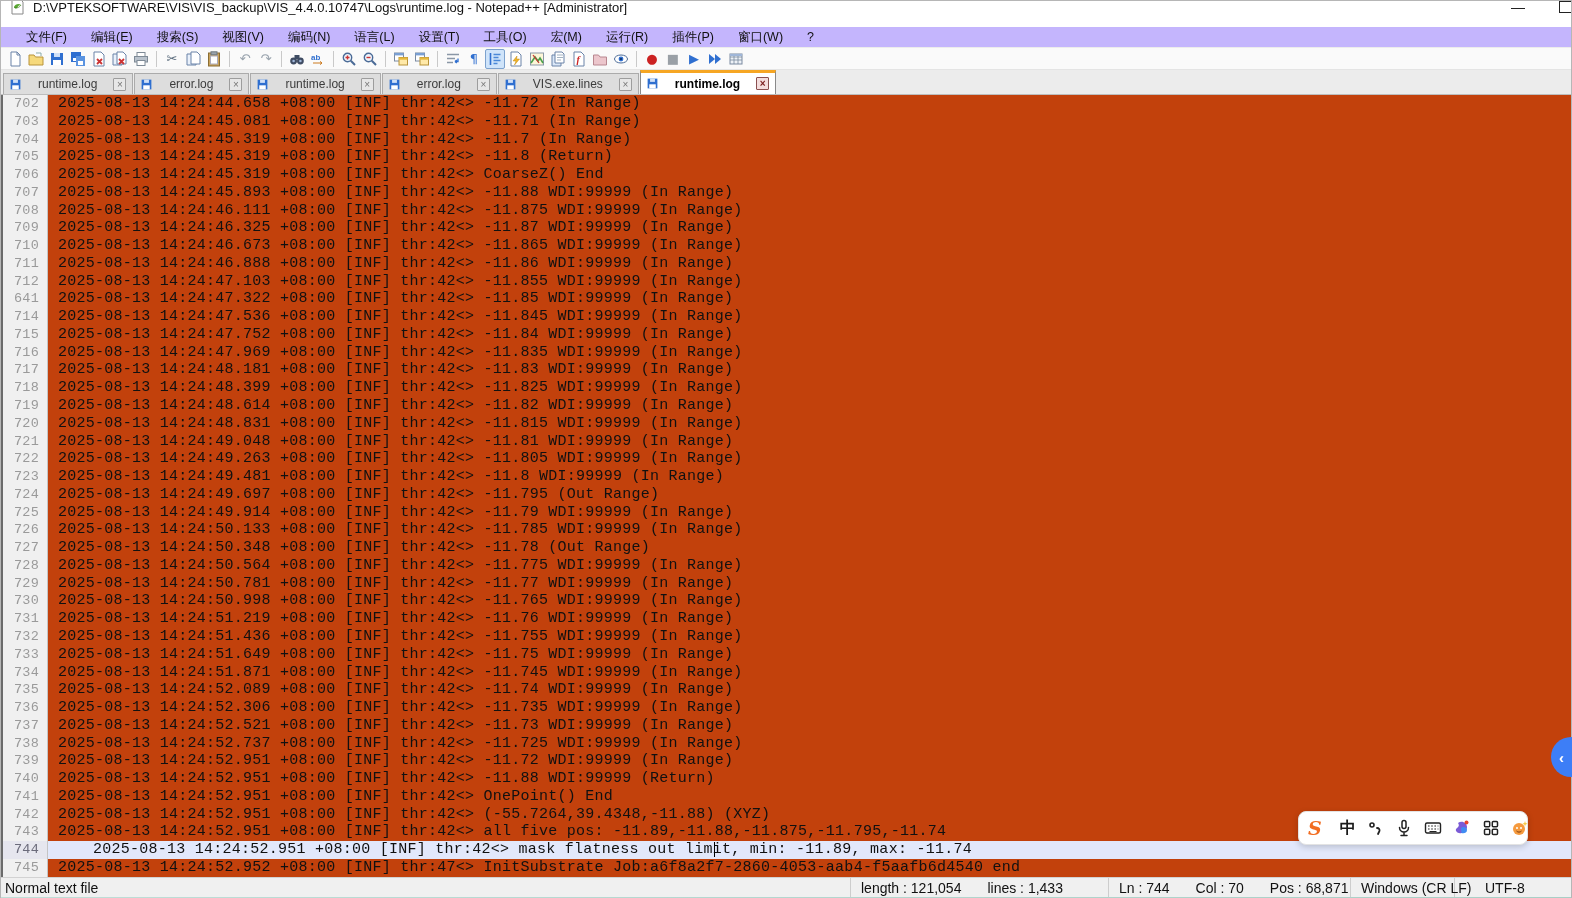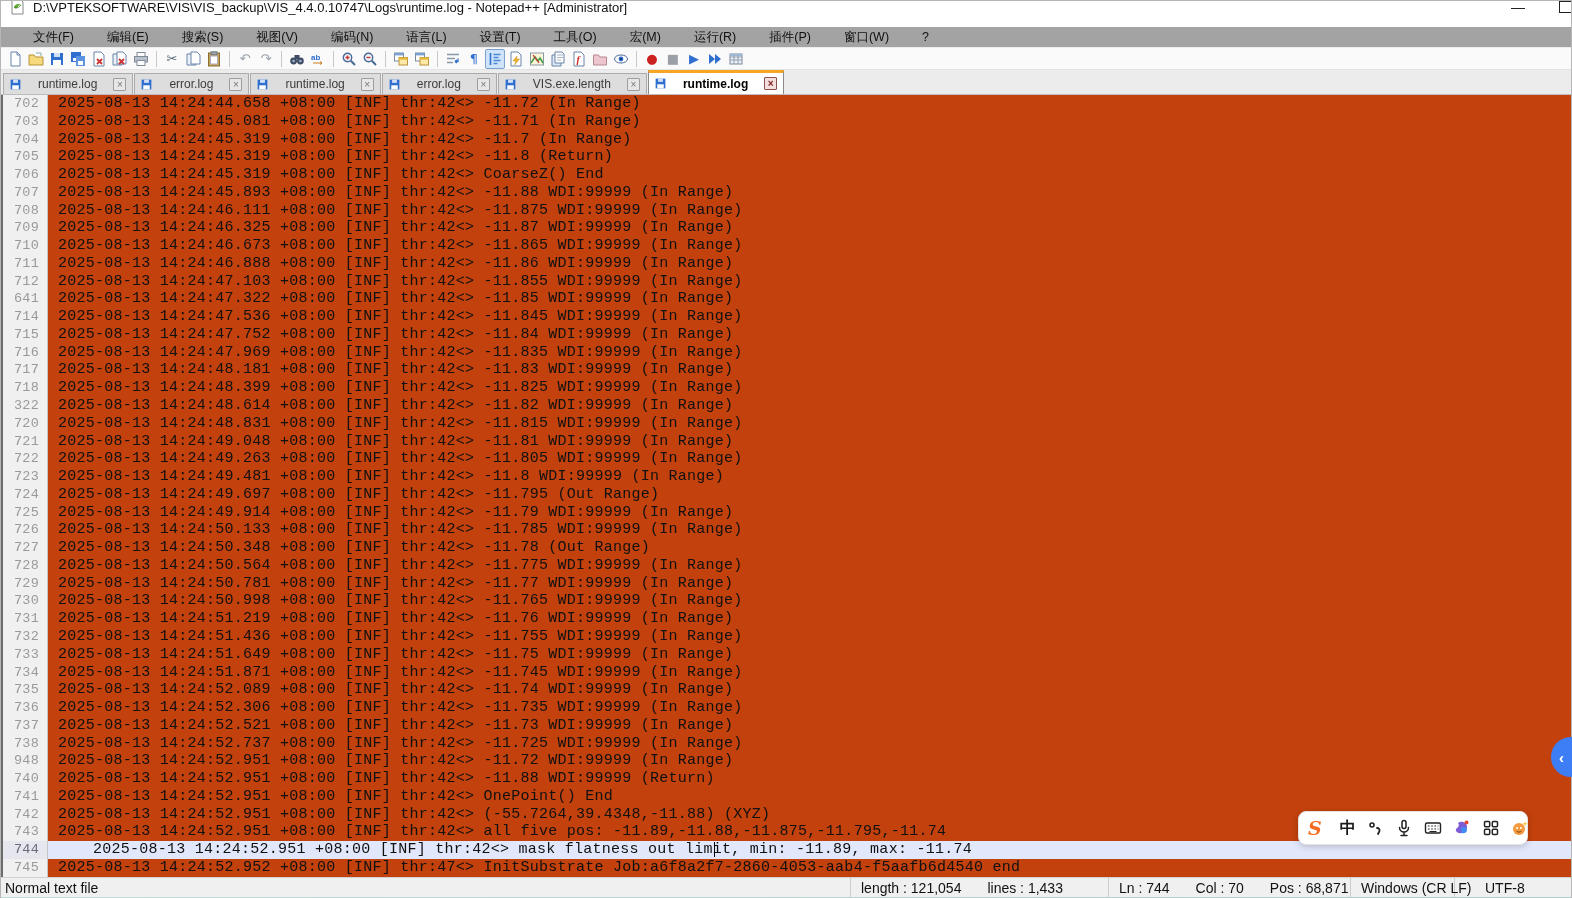--- a/index.html
+++ b/index.html
@@ -11,22 +11,22 @@
   
   .titlebar { height:26px; display:flex; align-items:flex-end; padding:12px 8px;
     background:#ffffff; font-size:13px; color:#111; overflow:hidden; flex:0 0 auto; }
   .titlebar .app-ico { width:17px; height:17px; margin-right:7px; flex:0 0 auto; }
   .title-text { white-space:nowrap; }
   .title-controls { margin-left:auto; display:flex; align-items:center; gap:26px; }
   .cap-btn { width:30px; text-align:center; font-size:14px; color:#222; }
   .cap-max { width:14px; height:12px; border:1.5px solid #222; margin-right:-10px; }
 
   
-  .menubar { height:20px; display:flex; align-items:center; padding:0 23px; gap:15px;
-    background:#a3a3a3; flex:0 0 auto; }
+  .menubar { height:20px; display:flex; align-items:center; padding:0 16px; gap:6px;
+    background:#c4b5fd; flex:0 0 auto; }
   .menu-item { font-size:12.5px; color:#111; padding:2px 9px; white-space:nowrap; }
 
   
   .toolbar { height:23px; display:flex; align-items:center; padding:0 4px; gap:1px;
     background:#fafafa; border-top:1px solid #ececec; border-bottom:1px solid #e4e4e4; flex:0 0 auto; }
   .tbtn { width:20px; height:20px; display:flex; align-items:center; justify-content:center;
     border-radius:2px; position:relative; }
   .tbtn.sel { background:#cfe4fa; border:1px solid #7da2ce; }
   .tbtn svg { width:16px; height:16px; }
   .tglyph { font-size:13px; line-height:16px; font-family:"DejaVu Sans",sans-serif; }
@@ -450,21 +450,21 @@
         <svg>
           <use href="#s-floppy"></use>
         </svg>
         <span>error.log</span>
         <span class="tab-close">×</span>
       </div>
       <div class="tab">
         <svg>
           <use href="#s-floppy"></use>
         </svg>
-        <span>VIS.exe.length</span>
+        <span>VIS.exe.lines</span>
         <span class="tab-close">×</span>
       </div>
       <div class="tab active">
         <svg>
           <use href="#s-floppy"></use>
         </svg>
         <span>runtime.log</span>
         <span class="tab-close">×</span>
       </div>
     </div>
@@ -480,41 +480,41 @@
       <div class="row"><span class="gutter">709</span><span class="code">2025-08-13 14:24:46.325 +08:00 [INF] thr:42&lt;&gt; -11.87 WDI:99999 (In Range)</span></div>
       <div class="row"><span class="gutter">710</span><span class="code">2025-08-13 14:24:46.673 +08:00 [INF] thr:42&lt;&gt; -11.865 WDI:99999 (In Range)</span></div>
       <div class="row"><span class="gutter">711</span><span class="code">2025-08-13 14:24:46.888 +08:00 [INF] thr:42&lt;&gt; -11.86 WDI:99999 (In Range)</span></div>
       <div class="row"><span class="gutter">712</span><span class="code">2025-08-13 14:24:47.103 +08:00 [INF] thr:42&lt;&gt; -11.855 WDI:99999 (In Range)</span></div>
       <div class="row"><span class="gutter">641</span><span class="code">2025-08-13 14:24:47.322 +08:00 [INF] thr:42&lt;&gt; -11.85 WDI:99999 (In Range)</span></div>
       <div class="row"><span class="gutter">714</span><span class="code">2025-08-13 14:24:47.536 +08:00 [INF] thr:42&lt;&gt; -11.845 WDI:99999 (In Range)</span></div>
       <div class="row"><span class="gutter">715</span><span class="code">2025-08-13 14:24:47.752 +08:00 [INF] thr:42&lt;&gt; -11.84 WDI:99999 (In Range)</span></div>
       <div class="row"><span class="gutter">716</span><span class="code">2025-08-13 14:24:47.969 +08:00 [INF] thr:42&lt;&gt; -11.835 WDI:99999 (In Range)</span></div>
       <div class="row"><span class="gutter">717</span><span class="code">2025-08-13 14:24:48.181 +08:00 [INF] thr:42&lt;&gt; -11.83 WDI:99999 (In Range)</span></div>
       <div class="row"><span class="gutter">718</span><span class="code">2025-08-13 14:24:48.399 +08:00 [INF] thr:42&lt;&gt; -11.825 WDI:99999 (In Range)</span></div>
-      <div class="row"><span class="gutter">322</span><span class="code">2025-08-13 14:24:48.614 +08:00 [INF] thr:42&lt;&gt; -11.82 WDI:99999 (In Range)</span></div>
+      <div class="row"><span class="gutter">719</span><span class="code">2025-08-13 14:24:48.614 +08:00 [INF] thr:42&lt;&gt; -11.82 WDI:99999 (In Range)</span></div>
       <div class="row"><span class="gutter">720</span><span class="code">2025-08-13 14:24:48.831 +08:00 [INF] thr:42&lt;&gt; -11.815 WDI:99999 (In Range)</span></div>
       <div class="row"><span class="gutter">721</span><span class="code">2025-08-13 14:24:49.048 +08:00 [INF] thr:42&lt;&gt; -11.81 WDI:99999 (In Range)</span></div>
       <div class="row"><span class="gutter">722</span><span class="code">2025-08-13 14:24:49.263 +08:00 [INF] thr:42&lt;&gt; -11.805 WDI:99999 (In Range)</span></div>
       <div class="row"><span class="gutter">723</span><span class="code">2025-08-13 14:24:49.481 +08:00 [INF] thr:42&lt;&gt; -11.8 WDI:99999 (In Range)</span></div>
       <div class="row"><span class="gutter">724</span><span class="code">2025-08-13 14:24:49.697 +08:00 [INF] thr:42&lt;&gt; -11.795 (Out Range)</span></div>
       <div class="row"><span class="gutter">725</span><span class="code">2025-08-13 14:24:49.914 +08:00 [INF] thr:42&lt;&gt; -11.79 WDI:99999 (In Range)</span></div>
       <div class="row"><span class="gutter">726</span><span class="code">2025-08-13 14:24:50.133 +08:00 [INF] thr:42&lt;&gt; -11.785 WDI:99999 (In Range)</span></div>
       <div class="row"><span class="gutter">727</span><span class="code">2025-08-13 14:24:50.348 +08:00 [INF] thr:42&lt;&gt; -11.78 (Out Range)</span></div>
       <div class="row"><span class="gutter">728</span><span class="code">2025-08-13 14:24:50.564 +08:00 [INF] thr:42&lt;&gt; -11.775 WDI:99999 (In Range)</span></div>
       <div class="row"><span class="gutter">729</span><span class="code">2025-08-13 14:24:50.781 +08:00 [INF] thr:42&lt;&gt; -11.77 WDI:99999 (In Range)</span></div>
       <div class="row"><span class="gutter">730</span><span class="code">2025-08-13 14:24:50.998 +08:00 [INF] thr:42&lt;&gt; -11.765 WDI:99999 (In Range)</span></div>
       <div class="row"><span class="gutter">731</span><span class="code">2025-08-13 14:24:51.219 +08:00 [INF] thr:42&lt;&gt; -11.76 WDI:99999 (In Range)</span></div>
       <div class="row"><span class="gutter">732</span><span class="code">2025-08-13 14:24:51.436 +08:00 [INF] thr:42&lt;&gt; -11.755 WDI:99999 (In Range)</span></div>
       <div class="row"><span class="gutter">733</span><span class="code">2025-08-13 14:24:51.649 +08:00 [INF] thr:42&lt;&gt; -11.75 WDI:99999 (In Range)</span></div>
       <div class="row"><span class="gutter">734</span><span class="code">2025-08-13 14:24:51.871 +08:00 [INF] thr:42&lt;&gt; -11.745 WDI:99999 (In Range)</span></div>
       <div class="row"><span class="gutter">735</span><span class="code">2025-08-13 14:24:52.089 +08:00 [INF] thr:42&lt;&gt; -11.74 WDI:99999 (In Range)</span></div>
       <div class="row"><span class="gutter">736</span><span class="code">2025-08-13 14:24:52.306 +08:00 [INF] thr:42&lt;&gt; -11.735 WDI:99999 (In Range)</span></div>
       <div class="row"><span class="gutter">737</span><span class="code">2025-08-13 14:24:52.521 +08:00 [INF] thr:42&lt;&gt; -11.73 WDI:99999 (In Range)</span></div>
       <div class="row"><span class="gutter">738</span><span class="code">2025-08-13 14:24:52.737 +08:00 [INF] thr:42&lt;&gt; -11.725 WDI:99999 (In Range)</span></div>
-      <div class="row"><span class="gutter">948</span><span class="code">2025-08-13 14:24:52.951 +08:00 [INF] thr:42&lt;&gt; -11.72 WDI:99999 (In Range)</span></div>
+      <div class="row"><span class="gutter">739</span><span class="code">2025-08-13 14:24:52.951 +08:00 [INF] thr:42&lt;&gt; -11.72 WDI:99999 (In Range)</span></div>
       <div class="row"><span class="gutter">740</span><span class="code">2025-08-13 14:24:52.951 +08:00 [INF] thr:42&lt;&gt; -11.88 WDI:99999 (Return)</span></div>
       <div class="row"><span class="gutter">741</span><span class="code">2025-08-13 14:24:52.951 +08:00 [INF] thr:42&lt;&gt; OnePoint() End</span></div>
       <div class="row"><span class="gutter">742</span><span class="code">2025-08-13 14:24:52.951 +08:00 [INF] thr:42&lt;&gt; (-55.7264,39.4348,-11.88) (XYZ)</span></div>
       <div class="row"><span class="gutter">743</span><span class="code">2025-08-13 14:24:52.951 +08:00 [INF] thr:42&lt;&gt; all five pos: -11.89,-11.88,-11.875,-11.795,-11.74</span></div>
       <div class="row cur"><span class="gutter">744</span><span class="code">2025-08-13 14:24:52.951 +08:00 [INF] thr:42&lt;&gt; mask flatness out limit, min: -11.89, max: -11.74<div class="caret" style="left: calc(69ch + 10px);"></div></span></div>
       <div class="row"><span class="gutter">745</span><span class="code">2025-08-13 14:24:52.952 +08:00 [INF] thr:47&lt;&gt; InitSubstrate Job:a6f8a2f7-2860-4053-aab4-f5aafb6d4540 end</span></div>
     </div>
 
   <div class="statusbar">
     <div class="sb-panel sb-doc">Normal text file</div>

